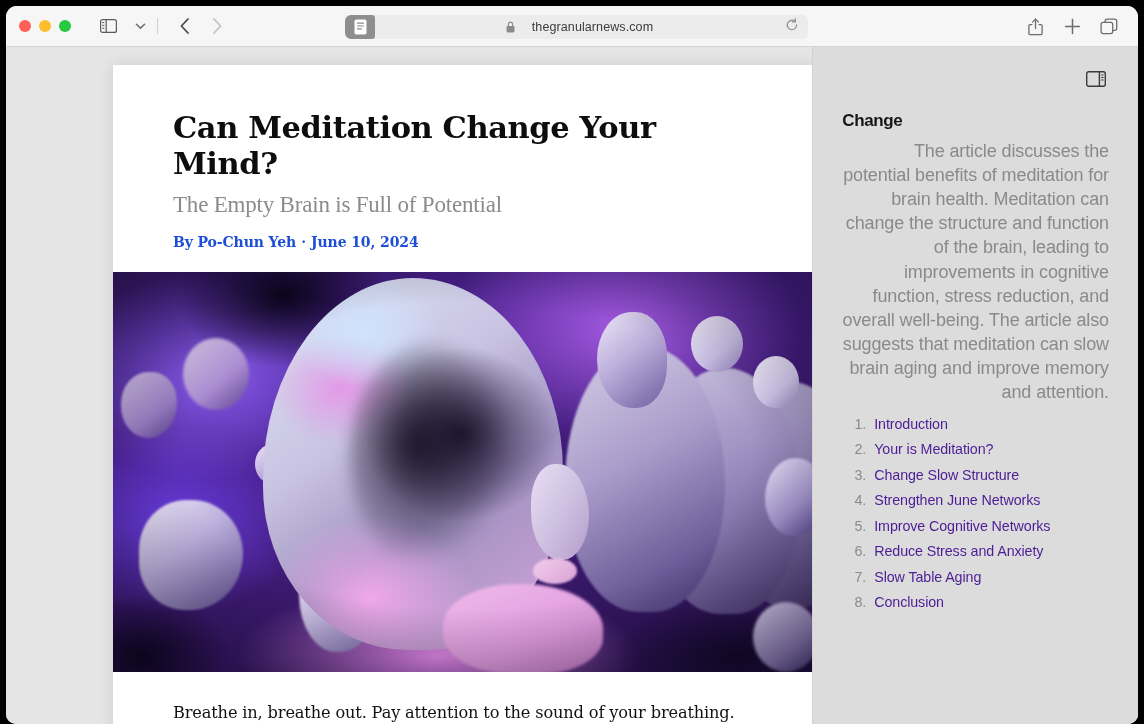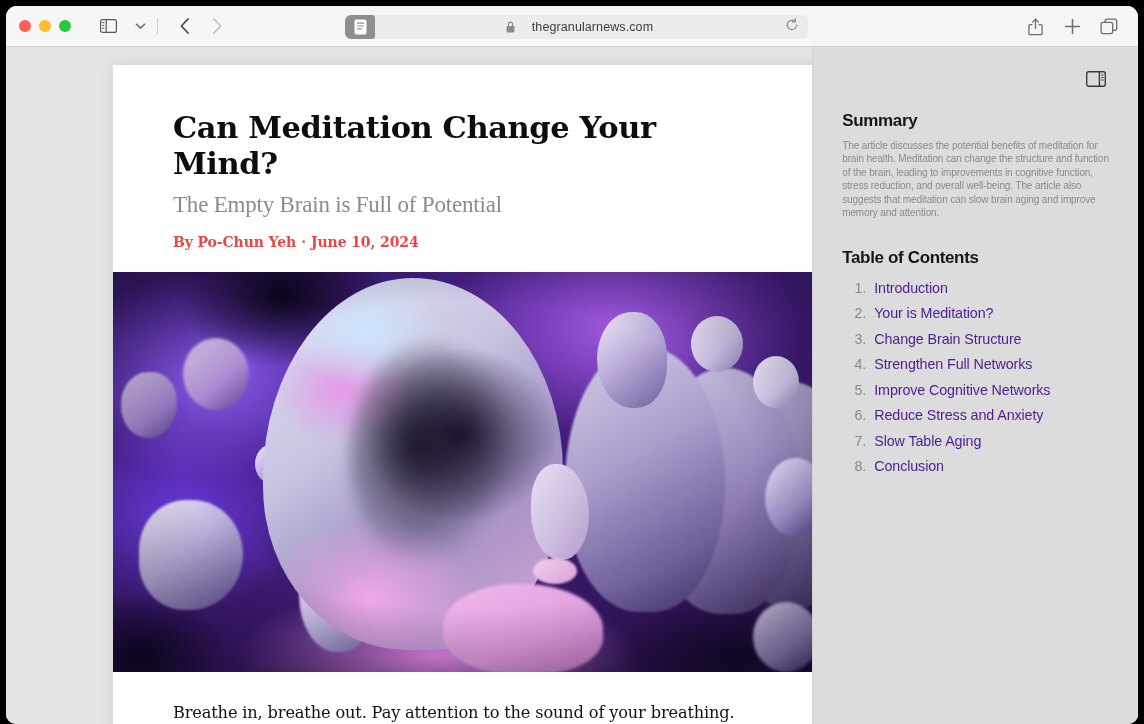--- a/index.html
+++ b/index.html
@@ -132,21 +132,21 @@
     font-size: 23px;
     font-weight: 400;
     color: #8b8b8b;
     margin-top: 11px;
     letter-spacing: -0.2px;
   }
   .art-byline {
     font-family: "DejaVu Serif", serif;
     font-size: 14px;
     font-weight: 700;
-    color: #ef4444;
+    color: #1d4ed8;
     margin-top: 16px;
     padding-bottom: 22px;
     letter-spacing: -0.1px;
   }
   .art-byline .sep { margin: 0 5px; font-weight: 700; }
 
   
   .hero {
     position: relative;
     width: 706px; height: 400px;
@@ -309,24 +309,25 @@
     display: flex; align-items: center; justify-content: center;
   }
   .sb-h {
     font-size: 17px;
     font-weight: 700;
     color: #161616;
     letter-spacing: -0.35px;
   }
   .sb-summary-text {
     margin-top: 8px;
-    font-size: 10px;
+    font-size: 18px;
     line-height: 1.34;
     color: #8a8a8a;
     letter-spacing: -0.12px;
+    text-align: right;
   }
   .sb-toc-h { margin-top: 29px; }
   .toc {
     margin-top: 7px;
     list-style: none;
     counter-reset: toc;
   }
   .toc li {
     counter-increment: toc;
     display: flex;
@@ -496,29 +497,28 @@
           <svg width="20" height="16" viewBox="0 0 20 16">
             <rect x="0.7" y="0.7" width="18.6" height="14.6" rx="2" fill="none" stroke="#3a3a3a" stroke-width="1.4"></rect>
             <line x1="13.4" y1="0.9" x2="13.4" y2="15.1" stroke="#3a3a3a" stroke-width="1.4"></line>
             <line x1="15.2" y1="4" x2="17.6" y2="4" stroke="#3a3a3a" stroke-width="1.1"></line>
             <line x1="15.2" y1="6.5" x2="17.6" y2="6.5" stroke="#3a3a3a" stroke-width="1.1"></line>
             <line x1="15.2" y1="9" x2="17.6" y2="9" stroke="#3a3a3a" stroke-width="1.1"></line>
           </svg>
         </div>
       </div>
 
-      <h3 class="sb-h">Summary</h3>
+      <h3 class="sb-h">Change</h3>
       <p class="sb-summary-text">The article discusses the potential benefits of meditation for brain health. Meditation can change the structure and function of the brain, leading to improvements in cognitive function, stress reduction, and overall well-being. The article also suggests that meditation can slow brain aging and improve memory and attention.</p>
 
-      <h3 class="sb-h sb-toc-h">Table of Contents</h3>
       <ol class="toc">
         <li>Introduction</li>
         <li>Your is Meditation?</li>
-        <li>Change Brain Structure</li>
-        <li>Strengthen Full Networks</li>
+        <li>Change Slow Structure</li>
+        <li>Strengthen June Networks</li>
         <li>Improve Cognitive Networks</li>
         <li>Reduce Stress and Anxiety</li>
         <li>Slow Table Aging</li>
         <li>Conclusion</li>
       </ol>
 
     </div>
   </div>
 </div>
 

